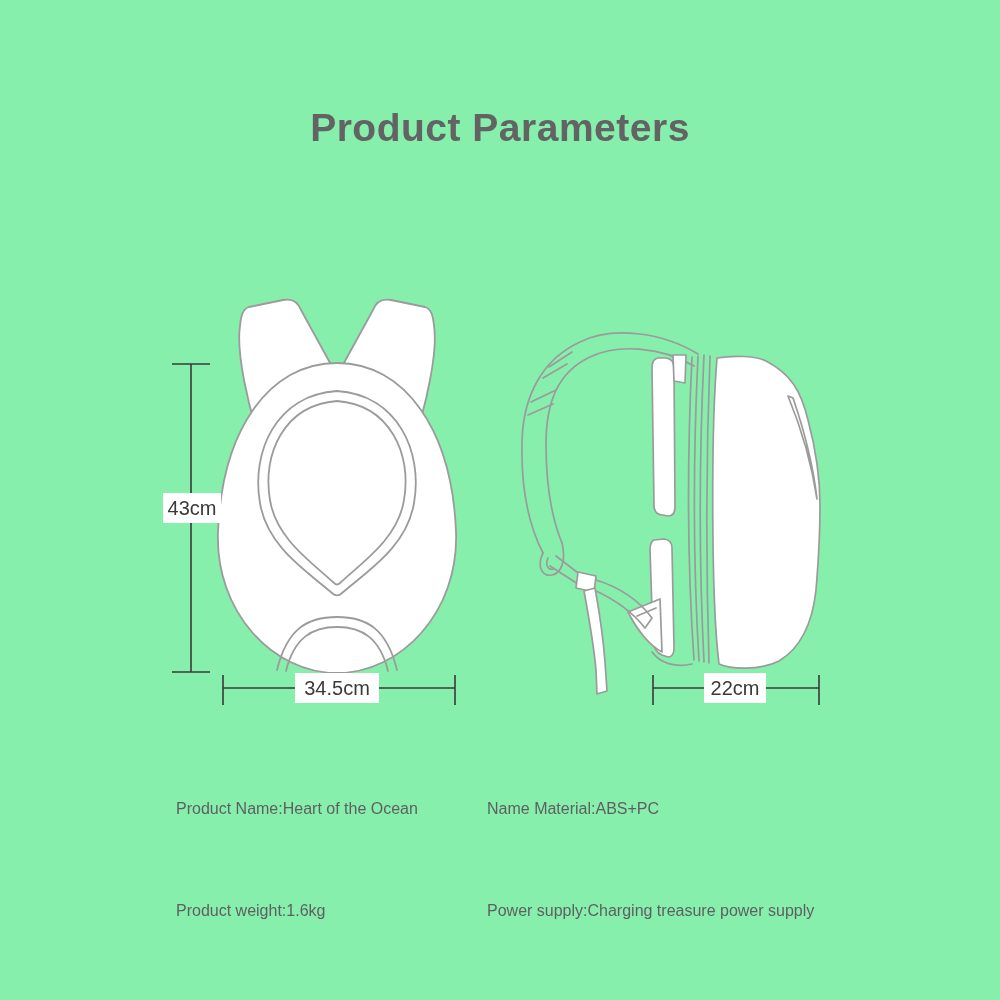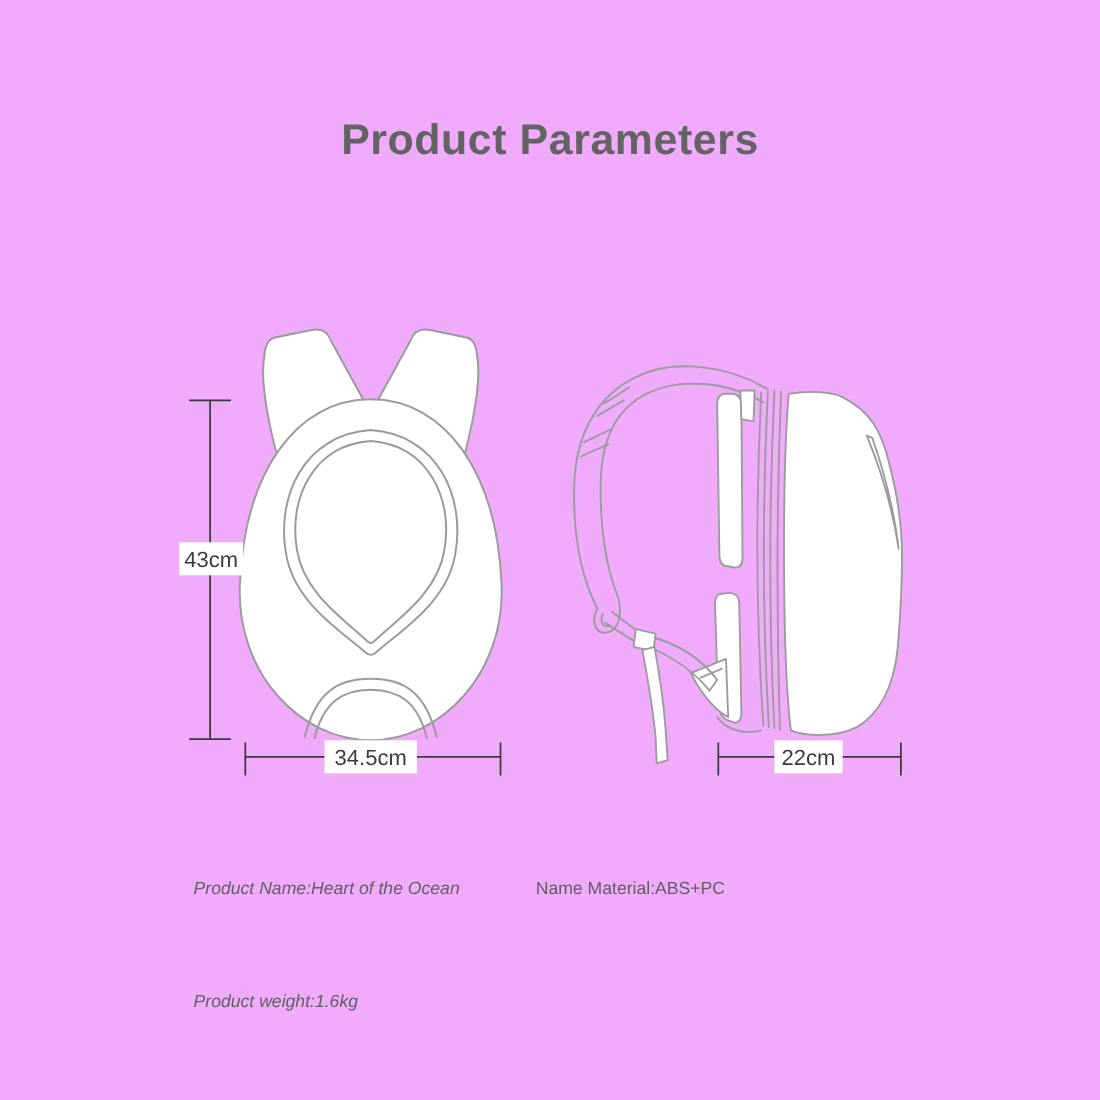--- a/index.html
+++ b/index.html
@@ -1,21 +1,21 @@
 <!DOCTYPE html>
 <html><head>
 <meta charset="utf-8">
 <style>
   * { margin: 0; padding: 0; box-sizing: border-box; }
   html, body { background: #ffffff; }
   .page {
     position: relative;
     width: 1000px;
     height: 1000px;
-    background: #f0abfc;
+    background: #86efac;
     font-family: "Liberation Sans", sans-serif;
     overflow: hidden;
   }
   .title {
     position: absolute;
     top: 106px;
     left: 0;
     width: 100%;
     text-align: center;
     font-size: 39px;
@@ -39,21 +39,21 @@
   .spec-row.r0 { top: 800px; }
   .spec-row.r1 { top: 851px; }
   .spec-row.r2 { top: 902px; padding-left: 13px; }
   .spec-cell {
     position: absolute;
     top: 0;
     font-size: 16px;
     color: #5f5f5f;
     white-space: nowrap;
   }
-  .spec-cell.left  { left: 176px; font-style: italic; }
+  .spec-cell.left  { left: 176px; }
   .spec-cell.right { left: 487px; }
   .dim-label {
     font-family: "Liberation Sans", sans-serif;
     font-size: 20px;
     fill: #3a3a3a;
   }
 </style>
 </head>
 <body>
 
@@ -153,16 +153,17 @@
     </g>
   </svg>
 
   <div class="specs">
     <div class="spec-row r0">
       <span class="spec-cell left">Product Name:Heart of the Ocean</span>
       <span class="spec-cell right">Name Material:ABS+PC</span>
     </div>
     <div class="spec-row r2">
       <span class="spec-cell left">Product weight:1.6kg</span>
+      <span class="spec-cell right">Power supply:Charging treasure power supply</span>
     </div>
   </div>
 
 </div>
 
 </body></html>

